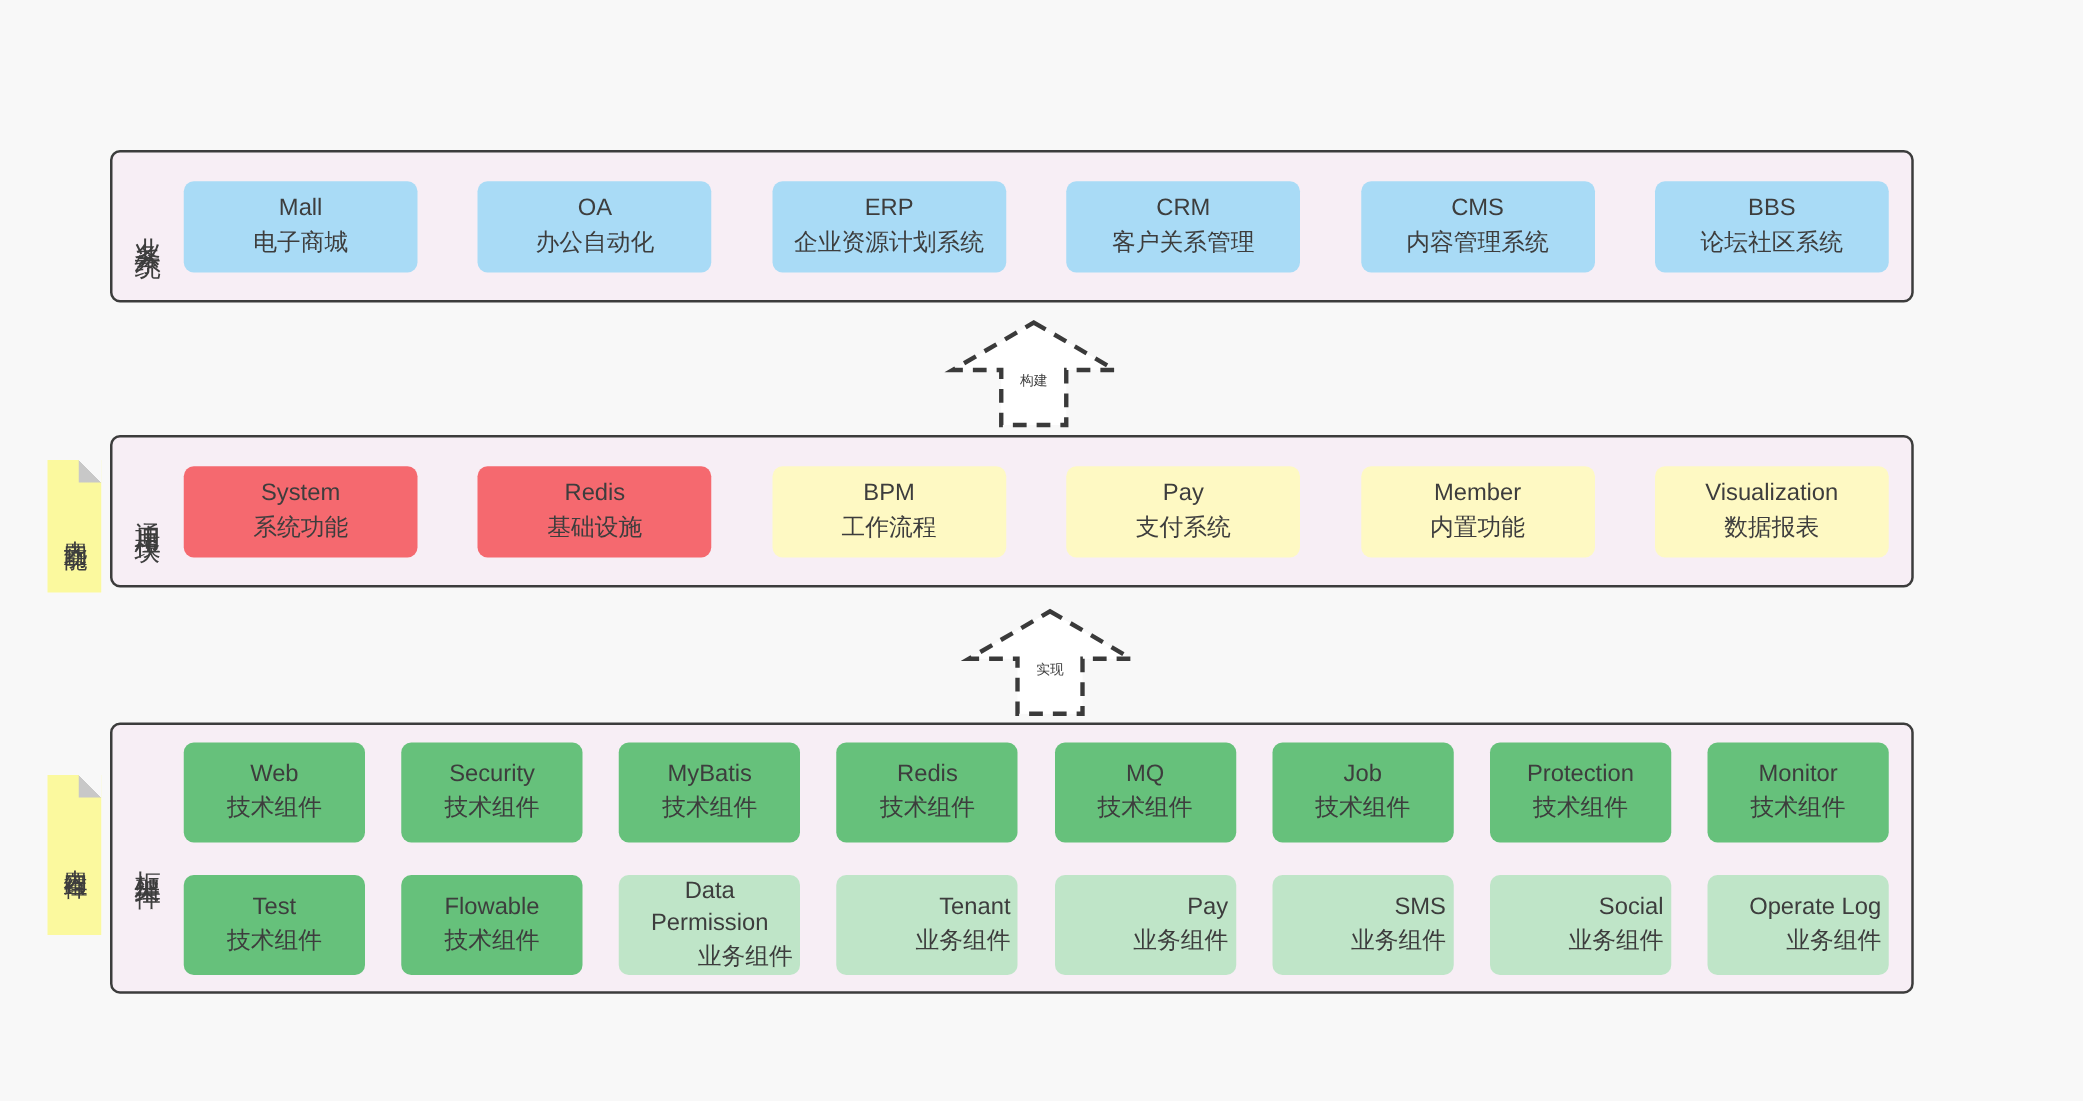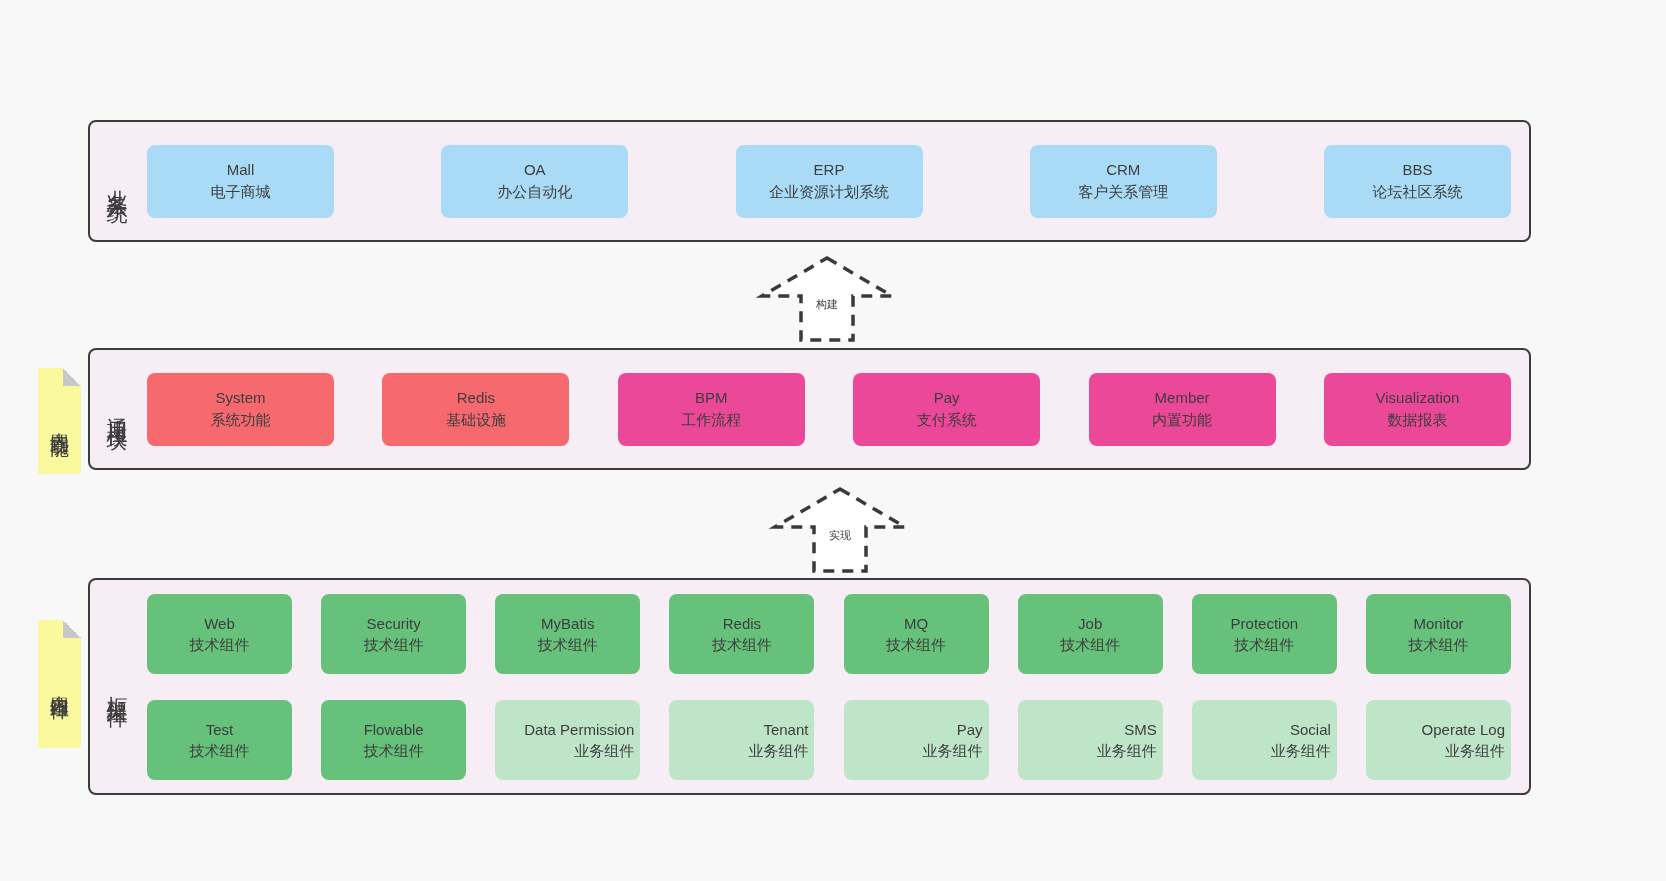--- a/index.html
+++ b/index.html
@@ -43,29 +43,29 @@
   }
   .gridrows {
     display:flex; flex-direction:column; gap:26px; width:100%;
   }
 
   
   .box {
     border-radius:8px;
     display:flex; flex-direction:column; justify-content:center;
     text-align:center;
-    font-size:15px; line-height:1.5;
+    font-size:19px; line-height:1.5;
     box-sizing:border-box; padding:4px 6px;
   }
   .bigbox   { width:187px; height:73px; }
   .smallbox { width:145px; height:80px; line-height:1.4; }
 
   .blue       { background:#a9dbf6; }
   .red        { background:#f5696f; }
-  .pink       { background:#ec4899; }
+  .pink       { background:#fef9c3; }
   .green      { background:#66c17b; }
   .lightgreen { background:#bfe5c8;align-items:flex-end; }
 
   .box .t, .box .s { color:#3d3d3d; }
 
   
   .arrow { position:absolute; width:140px; height:88px; }
   .arrow svg { display:block; width:100%; height:100%; overflow:visible; }
   .arrow polygon {
     fill:#ffffff;
@@ -119,20 +119,24 @@
       </div>
       <div class="box bigbox blue">
         <div class="t">ERP</div>
         <div class="s">企业资源计划系统</div>
       </div>
       <div class="box bigbox blue">
         <div class="t">CRM</div>
         <div class="s">客户关系管理</div>
       </div>
       <div class="box bigbox blue">
+        <div class="t">CMS</div>
+        <div class="s">内容管理系统</div>
+      </div>
+      <div class="box bigbox blue">
         <div class="t">BBS</div>
         <div class="s">论坛社区系统</div>
       </div>
     </div>
   </div>
 
   <div class="arrow" id="arrow1">
     <svg viewBox="0 0 140 88">
       <polygon points="70,3 135,41 96,41 96,85 44,85 44,41 5,41"></polygon>
     </svg>

